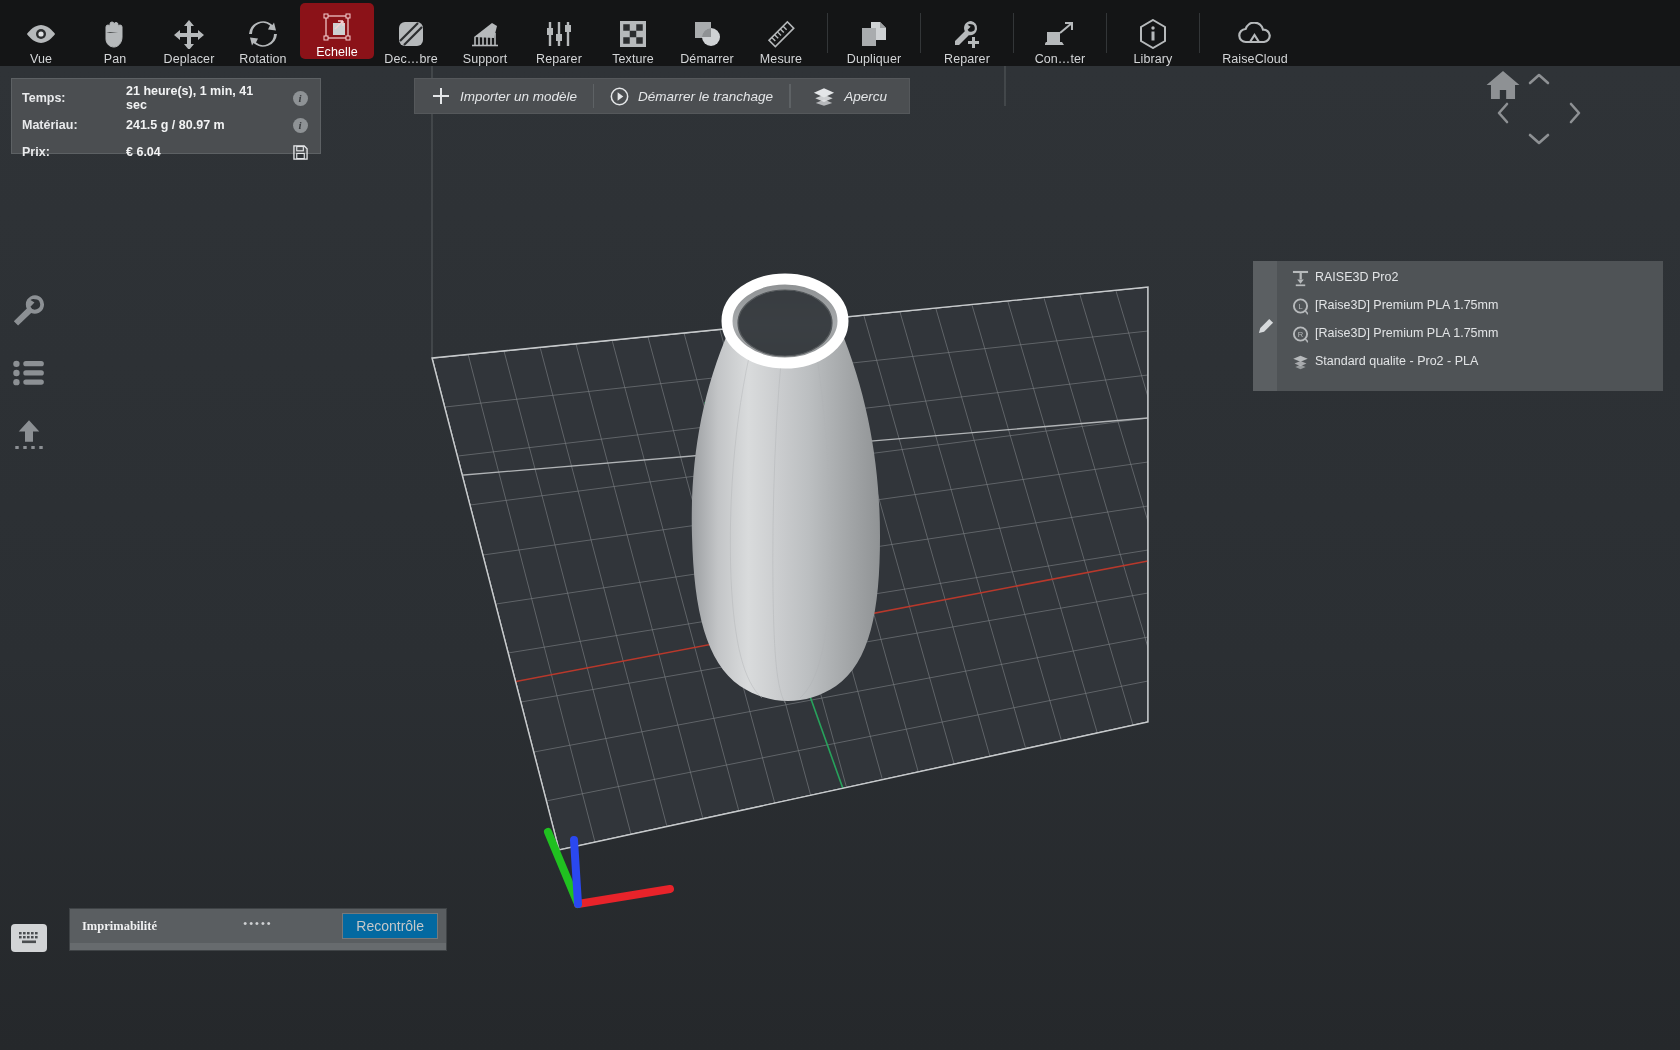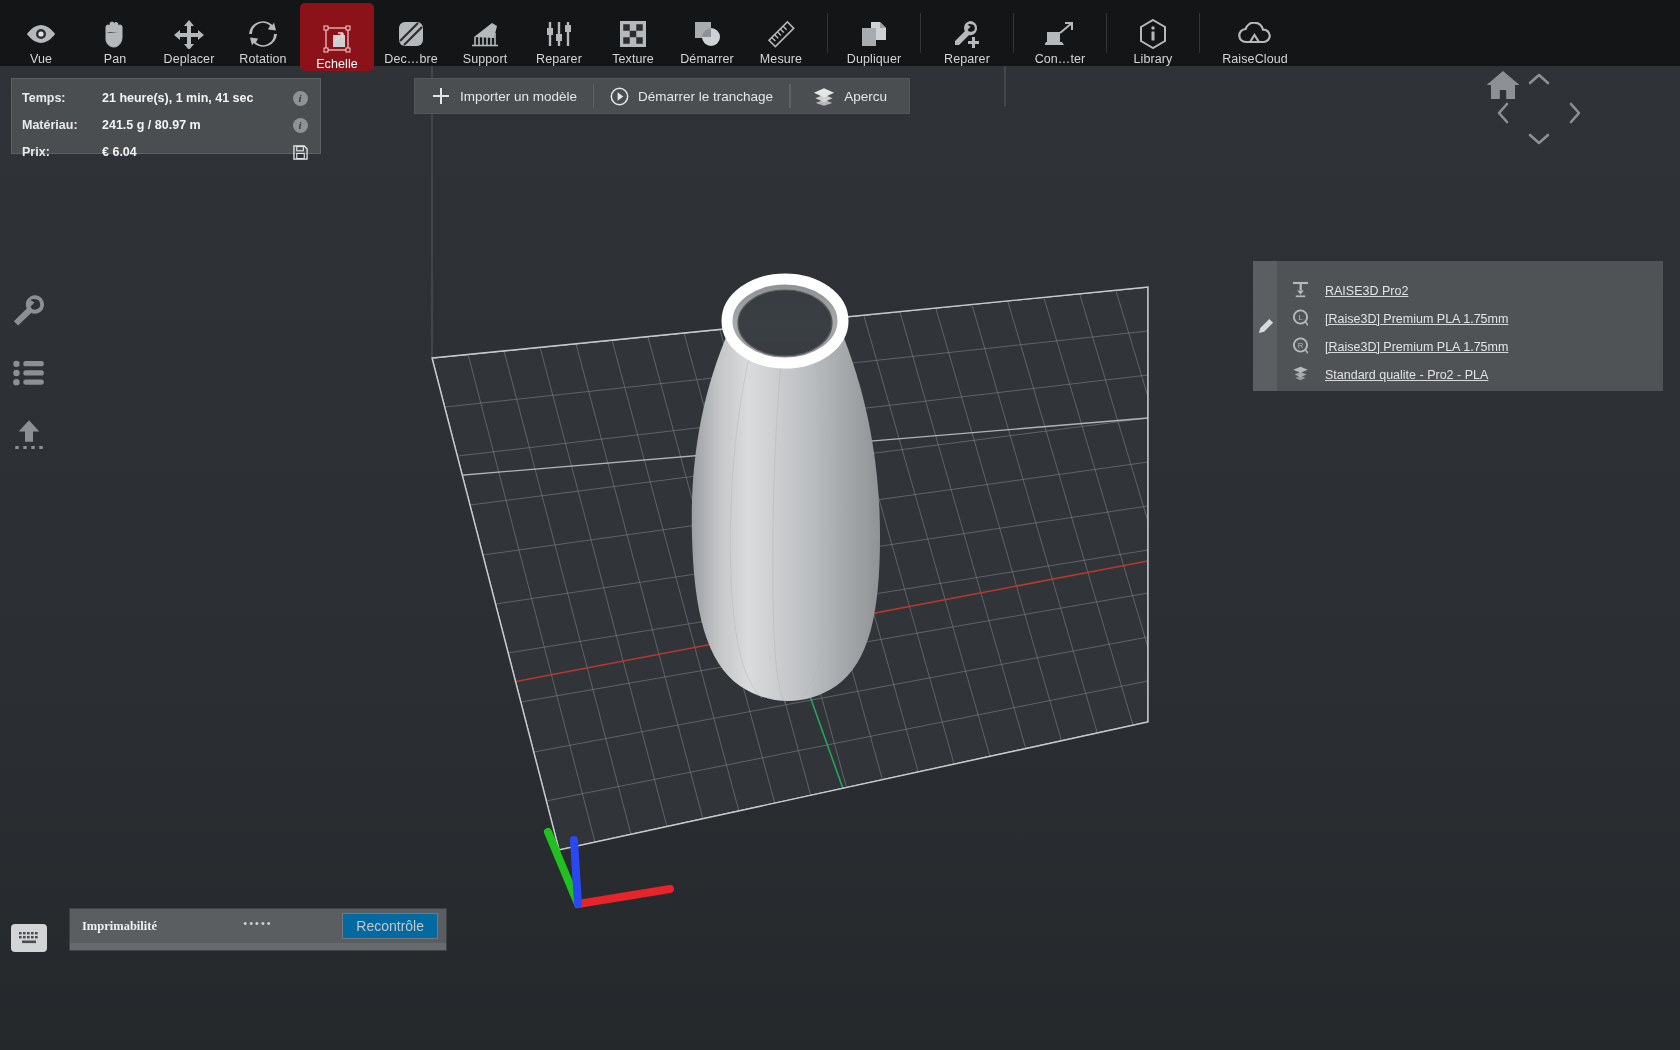--- a/index.html
+++ b/index.html
@@ -20,32 +20,32 @@
     padding-left:4px;
     z-index:40;
   }
   .tool{
     width:74px; height:66px;
     display:flex; flex-direction:column; align-items:center; justify-content:flex-end;
     gap:3px; cursor:pointer; position:relative;
   }
   .tool .ticon{ height:30px; display:flex; align-items:center; justify-content:center; }
   .tool .tlabel{ font-size:12.5px; color:#d4d6d8; letter-spacing:.1px; white-space:nowrap; }
-  .tool.active{ background:#8b1218; border-radius:5px; margin:3px 0; height:68px; }
+  .tool.active{ background:#8b1218; border-radius:5px; margin:3px 0; height:56px; }
   .tool.active .tlabel{ color:#fff; }
   .tsep{ width:1px; background:#333638; margin:13px 9px; align-self:center; height:40px; }
   .ticon svg{ display:block; }
 
   
   #infopanel{
     position:absolute; left:11px; top:78px; width:310px; height:76px;
     background:#4b4e51; border:1px solid #5d6164;
     padding:8px 10px 0 10px; z-index:30;
   }
-  .irow{ display:flex; align-items:center; height:22px; margin-bottom:5px; }
+  .irow{ display:flex; align-items:center; height:22px; margin-bottom:5px;gap:24px; }
   .ilabel{ width:80px; font-size:12.5px; font-weight:bold; color:#e9eaec; }
   .ivalue{ flex:1; font-size:12.5px; font-weight:bold; color:#f2f3f4; }
   .iact{ width:20px; display:flex; justify-content:center; cursor:pointer; }
   .ibadge{
     width:15px;height:15px;border-radius:50%;background:#8e9295;color:#3a3d40;
     font-size:11px; font-style:italic; font-weight:bold;
     display:flex;align-items:center;justify-content:center; font-family:"Liberation Serif",serif;
   }
 
   
@@ -53,20 +53,21 @@
   .railbtn{ width:58px; height:62px; display:flex; align-items:center; justify-content:center; cursor:pointer; }
   #kbdbtn{ position:absolute; left:11px; top:924px; width:36px; height:28px;
            background:#d2d4d6; border-radius:4px; display:flex; align-items:center;
            justify-content:center; cursor:pointer; z-index:30; }
 
   
   #actionbar{
     position:absolute; left:414px; top:78px; height:36px;
     background:#4b4e51; display:flex; align-items:stretch; z-index:30;
     border:1px solid #55585b;
+    font-style:italic;
   }
   .abtn{ display:flex; align-items:center; gap:9px; padding:0 16px; cursor:pointer; font-size:13.5px; color:#e4e6e8; }
   .abar-sep{ width:1px; background:#5e6265; margin:5px 0; }
   .caret{ width:0;height:0;border-left:6px solid transparent;border-right:6px solid transparent;border-top:6px solid #b9bcbe; margin-left:4px; }
 
   
   #viewport{ position:absolute; left:0; top:66px; width:1680px; height:984px; z-index:5;
              background:linear-gradient(180deg,#2f3337 0%, #2b2f33 60%, #25282b 100%); overflow:hidden; }
 
   
@@ -75,21 +76,21 @@
   #nav-up{ left:38px; top:0px; width:34px; height:26px; }
   #nav-down{ left:38px; top:60px; width:34px; height:26px; }
   #nav-left{ left:6px; top:30px; width:26px; height:34px; }
   #nav-right{ left:78px; top:30px; width:26px; height:34px; }
   #nav-home{ left:36px; top:26px; width:38px; height:38px; cursor:pointer; }
 
   
   #settingspanel{ position:absolute; right:17px; top:261px; z-index:30; display:flex; align-items:stretch; }
   #settings-tab{ width:24px; background:#5b5f62; display:flex; align-items:center; justify-content:center; cursor:pointer; }
   #settings-body{ width:386px; background:#4f5356; padding:9px 0; }
-  .srow{ display:flex; align-items:flex-end; gap:16px; height:28px; padding:0 14px; cursor:pointer;text-decoration:underline; }
+  .srow{ display:flex; align-items:flex-start; gap:6px; height:28px; padding:0 14px; cursor:pointer; }
   .srow .sicon{ width:18px; display:flex; align-items:center; justify-content:center; }
   .srow .stext{ font-size:12.5px; color:#e2e4e6; white-space:nowrap; }
 
   
   #statusbar{ position:absolute; left:69px; top:908px; width:378px; height:43px;
               background:#5a5e61; border:1px solid #3f4346; z-index:30; display:flex; flex-direction:column; }
   #statusmain{ flex:1; display:flex; align-items:center; padding:0 8px 0 12px; position:relative; }
   #status-label{ font-size:12.5px; font-weight:bold; color:#f0f1f2;font-family:Liberation Serif, serif; }
   #status-dots{ position:absolute; left:50%; transform:translateX(-50%); top:8px;
                 font-size:11px; letter-spacing:2px; color:#cfd1d3; }

